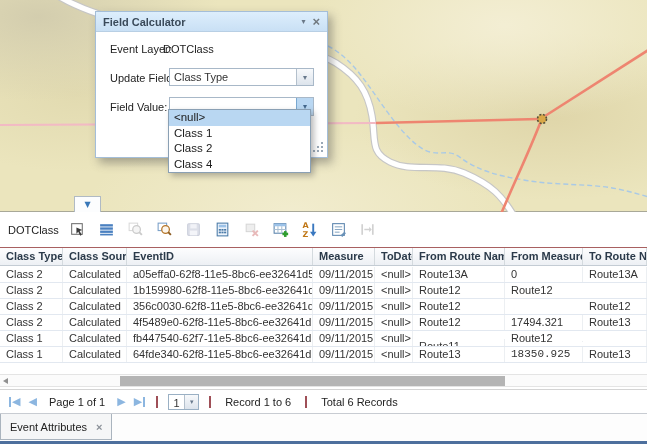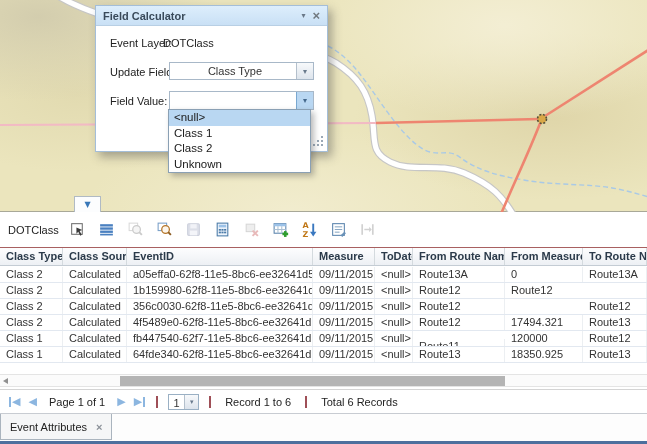--- a/index.html
+++ b/index.html
@@ -28,22 +28,22 @@
   .road{fill:none;stroke:var(--road_color);stroke-width:5.2;}
   .stream{fill:none;stroke:var(--stream_color);stroke-width:1.4;stroke-dasharray:5 3;}
   .route{fill:none;stroke:var(--route_color);stroke-width:2.6;}
   .route-faded{fill:none;stroke:var(--route_faded);stroke-width:2.2;}
   .marker{fill:var(--marker_fill);stroke:#55503a;stroke-width:1.6;stroke-dasharray:2 1.6;}
   .collapse-tab{position:absolute;left:74px;top:196px;width:27px;height:16px;background:#fcfdfe;
     border:1px solid #b0bac4;border-bottom:none;display:flex;align-items:center;justify-content:center;z-index:2;}
   .collapse-tab .glyph{font-size:8px;color:var(--accent_blue);}
 
   
-  .dialog{position:absolute;left:95px;top:5px;width:233px;height:147px;background:#fff;
-    border:1px solid #a4bed8;box-shadow:4px 5px 9px rgba(80,80,80,.45);z-index:5;text-align:center;}
+  .dialog{position:absolute;left:95px;top:11px;width:233px;height:147px;background:#fff;
+    border:1px solid #a4bed8;box-shadow:4px 5px 9px rgba(80,80,80,.45);z-index:5;}
   .dlg-title{height:20px;background:linear-gradient(#ddeefc,#c9e0f5);border-bottom:1px solid #b8cfe4;
     display:flex;align-items:center;padding:0 7px;font-weight:bold;color:#3a4a5a;}
   .dlg-btns{margin-left:auto;display:flex;align-items:center;gap:7px;}
   .dlg-btns .min{font-size:8px;color:#6a7888;}
   .dlg-btns .cls{font-size:13px;font-weight:bold;color:#70787e;line-height:10px;}
   .dlg-label{position:absolute;color:#222;}
   .dlg-value{position:absolute;color:#222;}
   .select{position:absolute;border:1px solid #a8b8c8;background:#fff;display:flex;height:18px;}
   .select .val{flex:1;padding:2px 0 0 4px;overflow:hidden;white-space:nowrap;}
   .select .btn{width:17px;background:linear-gradient(#f7f9fb,#dde4ec);border-left:1px solid #b4c0cc;
@@ -150,21 +150,21 @@
           <rect x="4" y="4" width="2" height="2"></rect>
         </g>
       </svg>
   </span>
 </div>
 
 <div class="dd-list">
     <div class="dd-item sel">&lt;null&gt;</div>
     <div class="dd-item">Class 1</div>
     <div class="dd-item">Class 2</div>
-    <div class="dd-item">Unknown</div>
+    <div class="dd-item">Class 4</div>
   </div>
 
 <div class="panel">
   <div class="toolbar">
     <span class="layer-label">DOTClass</span>
 
     <span class="tbicon">
       <svg width="17" height="17" viewBox="0 0 16 16">
           <rect x="2.5" y="2.5" width="10" height="10" fill="#fff" stroke="#707070"></rect>
           <path d="M7 6 L12.5 8.5 L10 9.3 L12 13 L10.6 13.8 L8.7 10.1 L7 12 Z" fill="#3a3a3a"></path>
@@ -311,31 +311,30 @@
         <div class="cell" style="width: 78px;">17494.321</div>
         <div class="cell" style="flex: 1 1 0%;">Route13</div>
       </div>
       <div class="trow">
         <div class="cell" style="width: 63px;">Class 1</div>
         <div class="cell" style="width: 64px;">Calculated</div>
         <div class="cell" style="width: 186px;">fb447540-62f7-11e5-8bc6-ee32641d5ec9</div>
         <div class="cell" style="width: 62px;">09/11/2015</div>
         <div class="cell" style="width: 38px;">&lt;null&gt;</div>
         <div class="cell" style="width: 92px; margin-top: 8px;">Route11</div>
-        <div class="cell" style="width: 78px;">120000</div>
         <div class="cell" style="flex: 1 1 0%;">Route12</div>
       </div>
       <div class="trow">
         <div class="cell" style="width: 63px;">Class 1</div>
         <div class="cell" style="width: 64px;">Calculated</div>
         <div class="cell" style="width: 186px;">64fde340-62f8-11e5-8bc6-ee32641d5ec9</div>
         <div class="cell" style="width: 62px;">09/11/2015</div>
         <div class="cell" style="width: 38px;">&lt;null&gt;</div>
         <div class="cell" style="width: 92px;">Route13</div>
-        <div class="cell" style="width: 78px;">18350.925</div>
+        <div class="cell" style="width: 78px; font-family: Liberation Mono, monospace;">18350.925</div>
         <div class="cell" style="flex: 1 1 0%;">Route13</div>
       </div>
     </div>
 
   <div class="hscroll">
     <span class="hs-arrow"></span>
     <span class="hs-thumb"></span>
   </div>
 
   <div class="pagebar">

